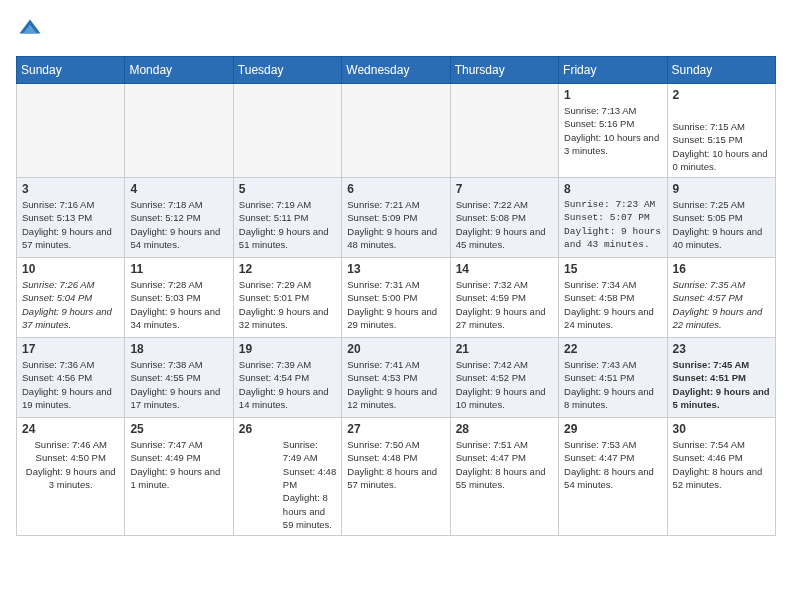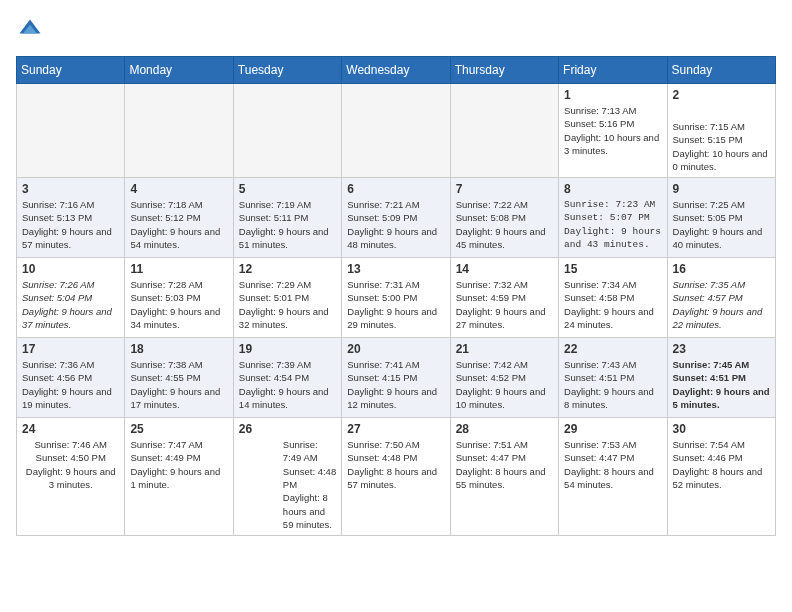--- a/index.html
+++ b/index.html
@@ -260,21 +260,21 @@
         </td>
         <td class="alt-row">
           <div class="day-number">19</div>
           <div class="day-info" style="white-space: pre-line;">Sunrise: 7:39 AM
 Sunset: 4:54 PM
 Daylight: 9 hours and 14 minutes.</div>
         </td>
         <td class="alt-row">
           <div class="day-number">20</div>
           <div class="day-info" style="white-space: pre-line;">Sunrise: 7:41 AM
-Sunset: 4:15 PM
+Sunset: 4:53 PM
 Daylight: 9 hours and 12 minutes.</div>
         </td>
         <td class="alt-row">
           <div class="day-number">21</div>
           <div class="day-info" style="white-space: pre-line;">Sunrise: 7:42 AM
 Sunset: 4:52 PM
 Daylight: 9 hours and 10 minutes.</div>
         </td>
         <td class="alt-row">
           <div class="day-number">22</div>

